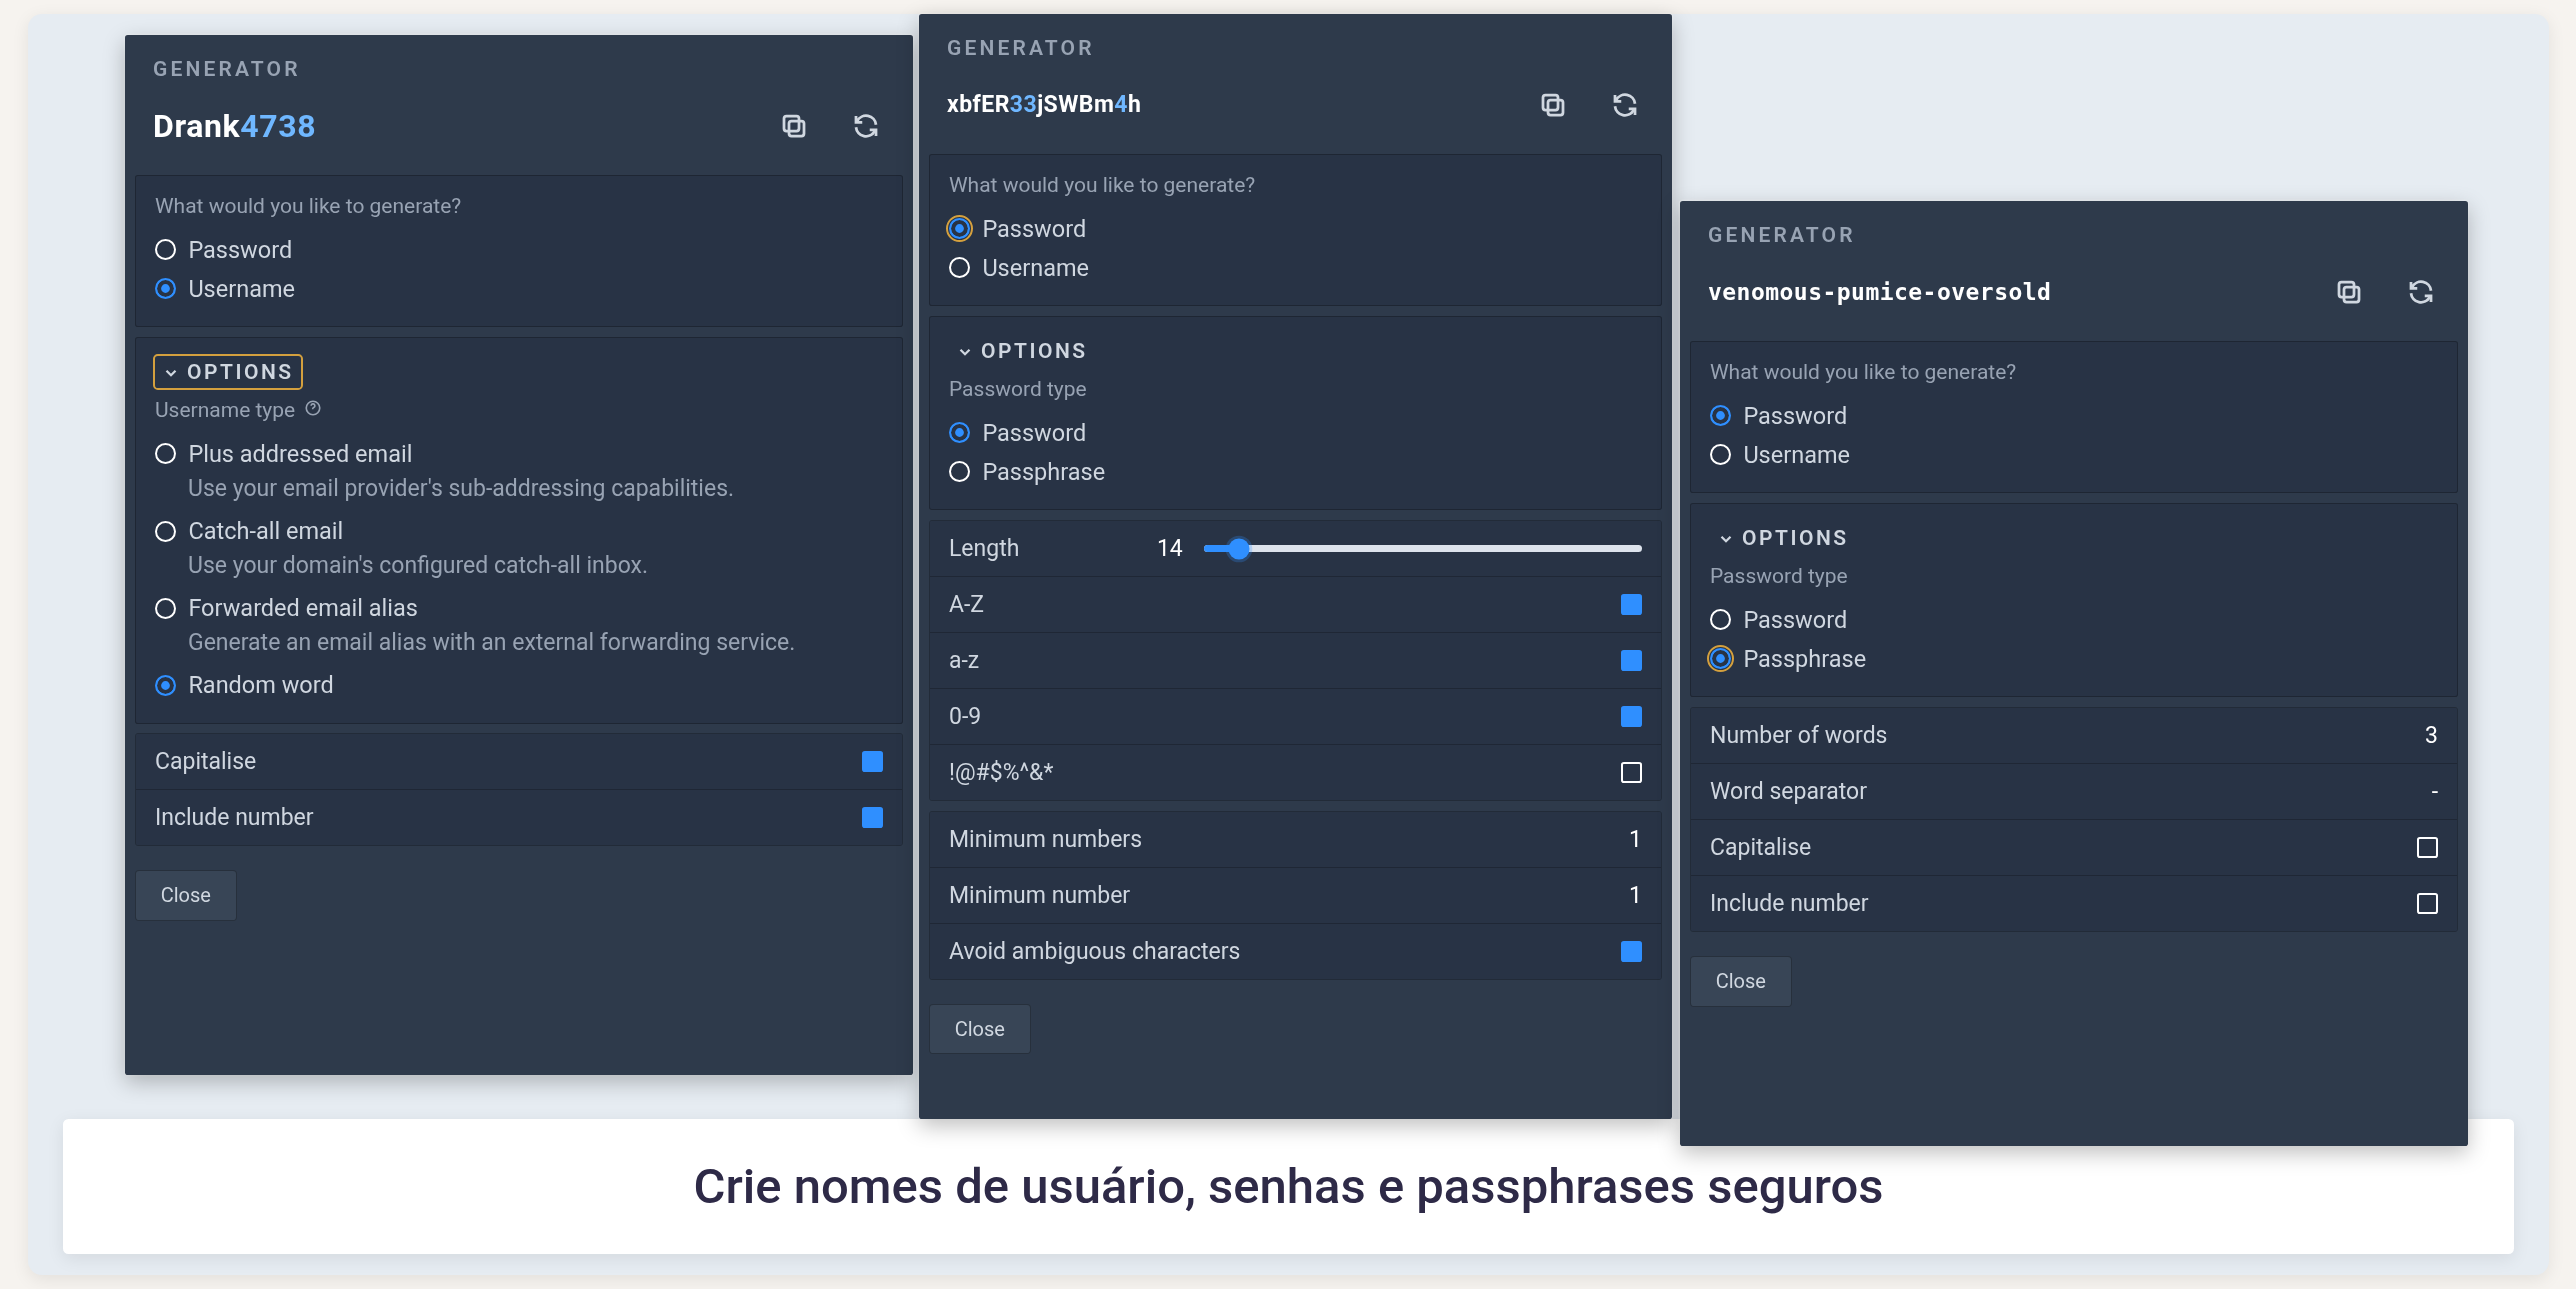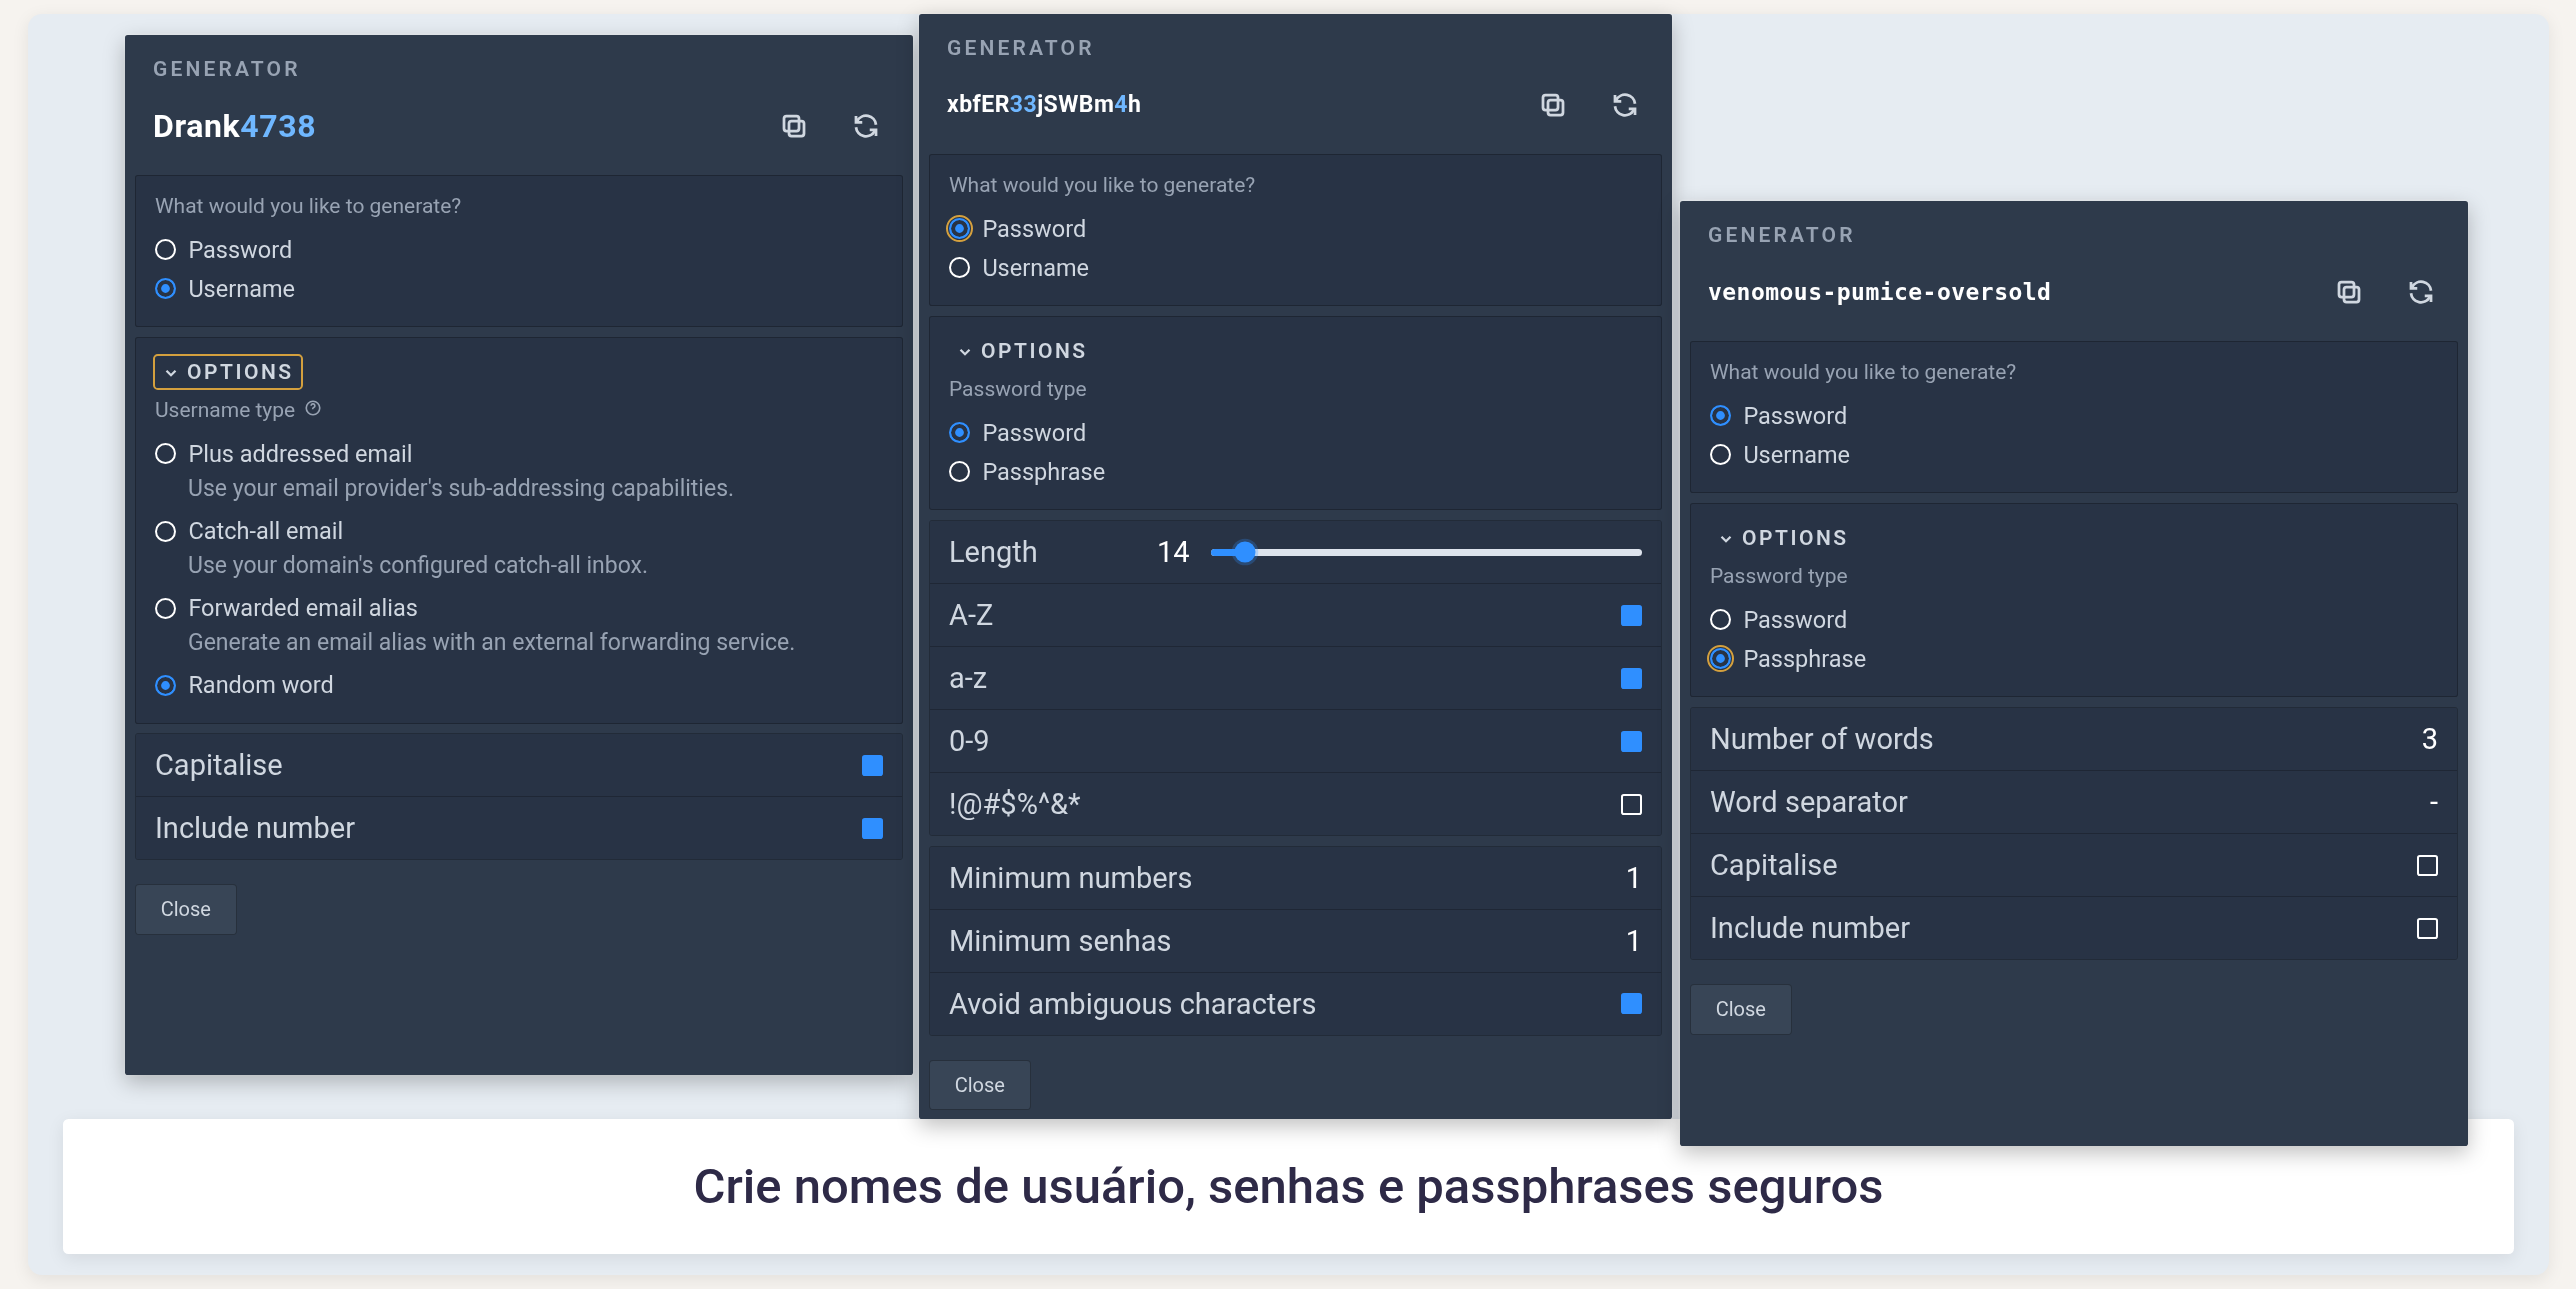--- a/index.html
+++ b/index.html
@@ -116,21 +116,21 @@
     font-size:21px;color:var(--text-dim);
     display:flex;align-items:center;gap:8.3px;margin:2.8px 0 12.4px;
   }
   .help-icon svg{width:18px;height:18px;stroke:var(--text-dim);stroke-width:2.2;fill:none;}
 
   .rows{ margin:0 9.7px 9.7px; border-radius:2.8px; overflow:hidden; border:0.7px solid rgba(0,0,0,.25);}
   .row{
     display:flex;align-items:center;justify-content:space-between;
     background:var(--panel-dark);
     padding:14px 19.3px;
-    font-size:29px;color:var(--text);
+    font-size:23px;color:var(--text);
     border-top:0.7px solid var(--divider);
   }
   .row:first-child{border-top:none;}
   .row .val{color:var(--white);}
   .checkbox{
     width:21px;height:21px;border:2.1px solid var(--white);border-radius:2.8px;background:transparent;display:inline-block;
   }
   .checkbox.checked{background:var(--accent);border-color:var(--accent);}
 
   .slider-wrap{display:flex;align-items:center;gap:21px;flex:1;}
@@ -344,21 +344,21 @@
         <span class="checkbox"></span>
       </div>
     </div>
 
     <div class="rows">
       <div class="row">
         <span>Minimum numbers</span>
         <span class="val">1</span>
       </div>
       <div class="row">
-        <span>Minimum senhas</span>
+        <span>Minimum number</span>
         <span class="val">1</span>
       </div>
       <div class="row">
         <span>Avoid ambiguous characters</span>
         <span class="checkbox checked"></span>
       </div>
     </div>
 
     <div class="footer">
       <div class="close-btn">

